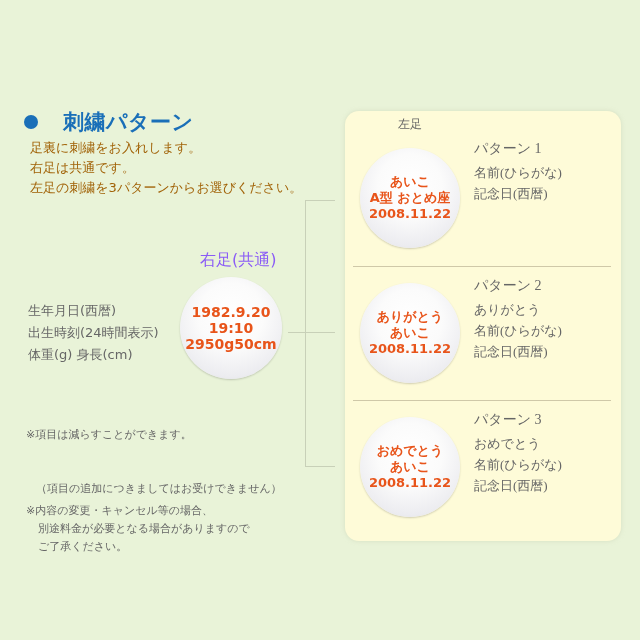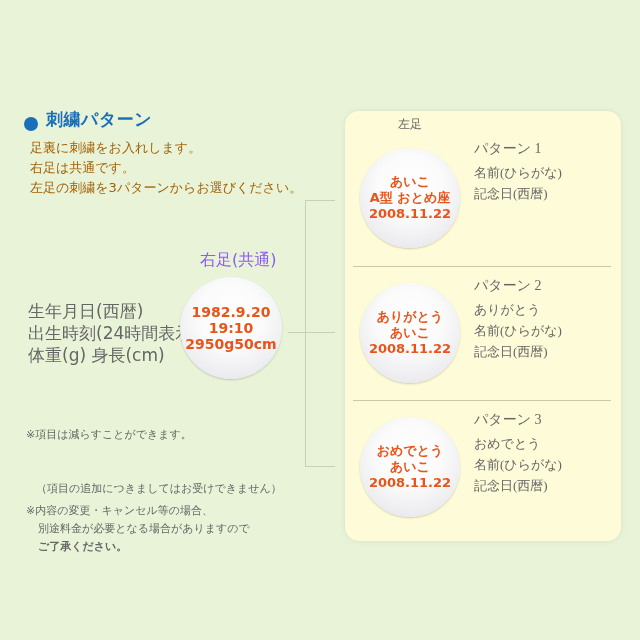--- a/index.html
+++ b/index.html
@@ -5,30 +5,30 @@
   html, body { margin:0; padding:0; }
   body {
     width:640px; height:640px; overflow:hidden;
     background:#e9f3d8;
     font-family:"DejaVu Sans", sans-serif;
     position:relative;
     color:#666666;
   }
   .abs { position:absolute; }
   .title {
-    left:24px; top:108px; font-size:17px; font-weight:bold; color:#1a6fb8;
-    display:flex; align-items:flex-end; letter-spacing:0.5px;
+    left:24px; top:108px; font-size:21px; font-weight:bold; color:#1a6fb8;
+    display:flex; align-items:center; letter-spacing:0.5px;gap:17px;
   }
   .title .dot {
     width:14px; height:14px; border-radius:50%; background:#1a6fb8; margin-right:8px;
   }
   .intro { left:30px; top:138px; font-size:13px; line-height:20px; color:#a16207; }
   .intro div { white-space:nowrap; }
   .right-label { left:200px; top:250px; font-size:16px; color:#8b5cf6; width:90px; text-align:left; }
-  .right-items { left:28px; top:300px; font-size:17px; line-height:22px; color:#666; }
+  .right-items { left:28px; top:300px; font-size:13px; line-height:22px; color:#666; }
   .right-items div { white-space:nowrap; }
   .notes { left:26px; top:426px; font-size:11px; line-height:18px; color:#666; }
   .notes div { white-space:nowrap; }
   .notes .gap { margin-top:4px; }
   .circle {
     position:absolute; border-radius:50%;
     background: radial-gradient(circle at 50% 38%, #ffffff 0%, #fbfbfb 40%, #ececf0 75%, #d2d2da 100%);
     box-shadow: 0 1px 2px rgba(0,0,0,0.18);
     display:flex; flex-direction:column; align-items:center; justify-content:center;
     color:#e8541a; font-weight:bold; text-align:right;
@@ -78,21 +78,21 @@
 <div class="line" style="left:305px; top:200px; width:1px; height:266px;"></div>
 <div class="line" style="left:305px; top:200px; width:30px; height:1px;"></div>
 <div class="line" style="left:305px; top:466px; width:30px; height:1px;"></div>
 <div class="line" style="left:288px; top:332px; width:47px; height:1px;"></div>
 
 <div class="abs notes">
   <div>※項目は減らすことができます。</div>
   <div style="padding-left:10px;margin-top:36px;">（項目の追加につきましてはお受けできません）</div>
   <div class="gap">※内容の変更・キャンセル等の場合、</div>
   <div style="padding-left:12px;">別途料金が必要となる場合がありますので</div>
-  <div style="padding-left:12px;font-weight:bold;">ご了承ください。</div>
+  <div style="padding-left:12px;">ご了承ください。</div>
 </div>
 
 <div class="abs panel">
 
   <div class="pattern" style="top:0;">
     <div class="circle pcircle" style="top:37px;">
       <div>あいこ</div>
       <div>A型 おとめ座</div>
       <div>2008.11.22</div>
     </div>

